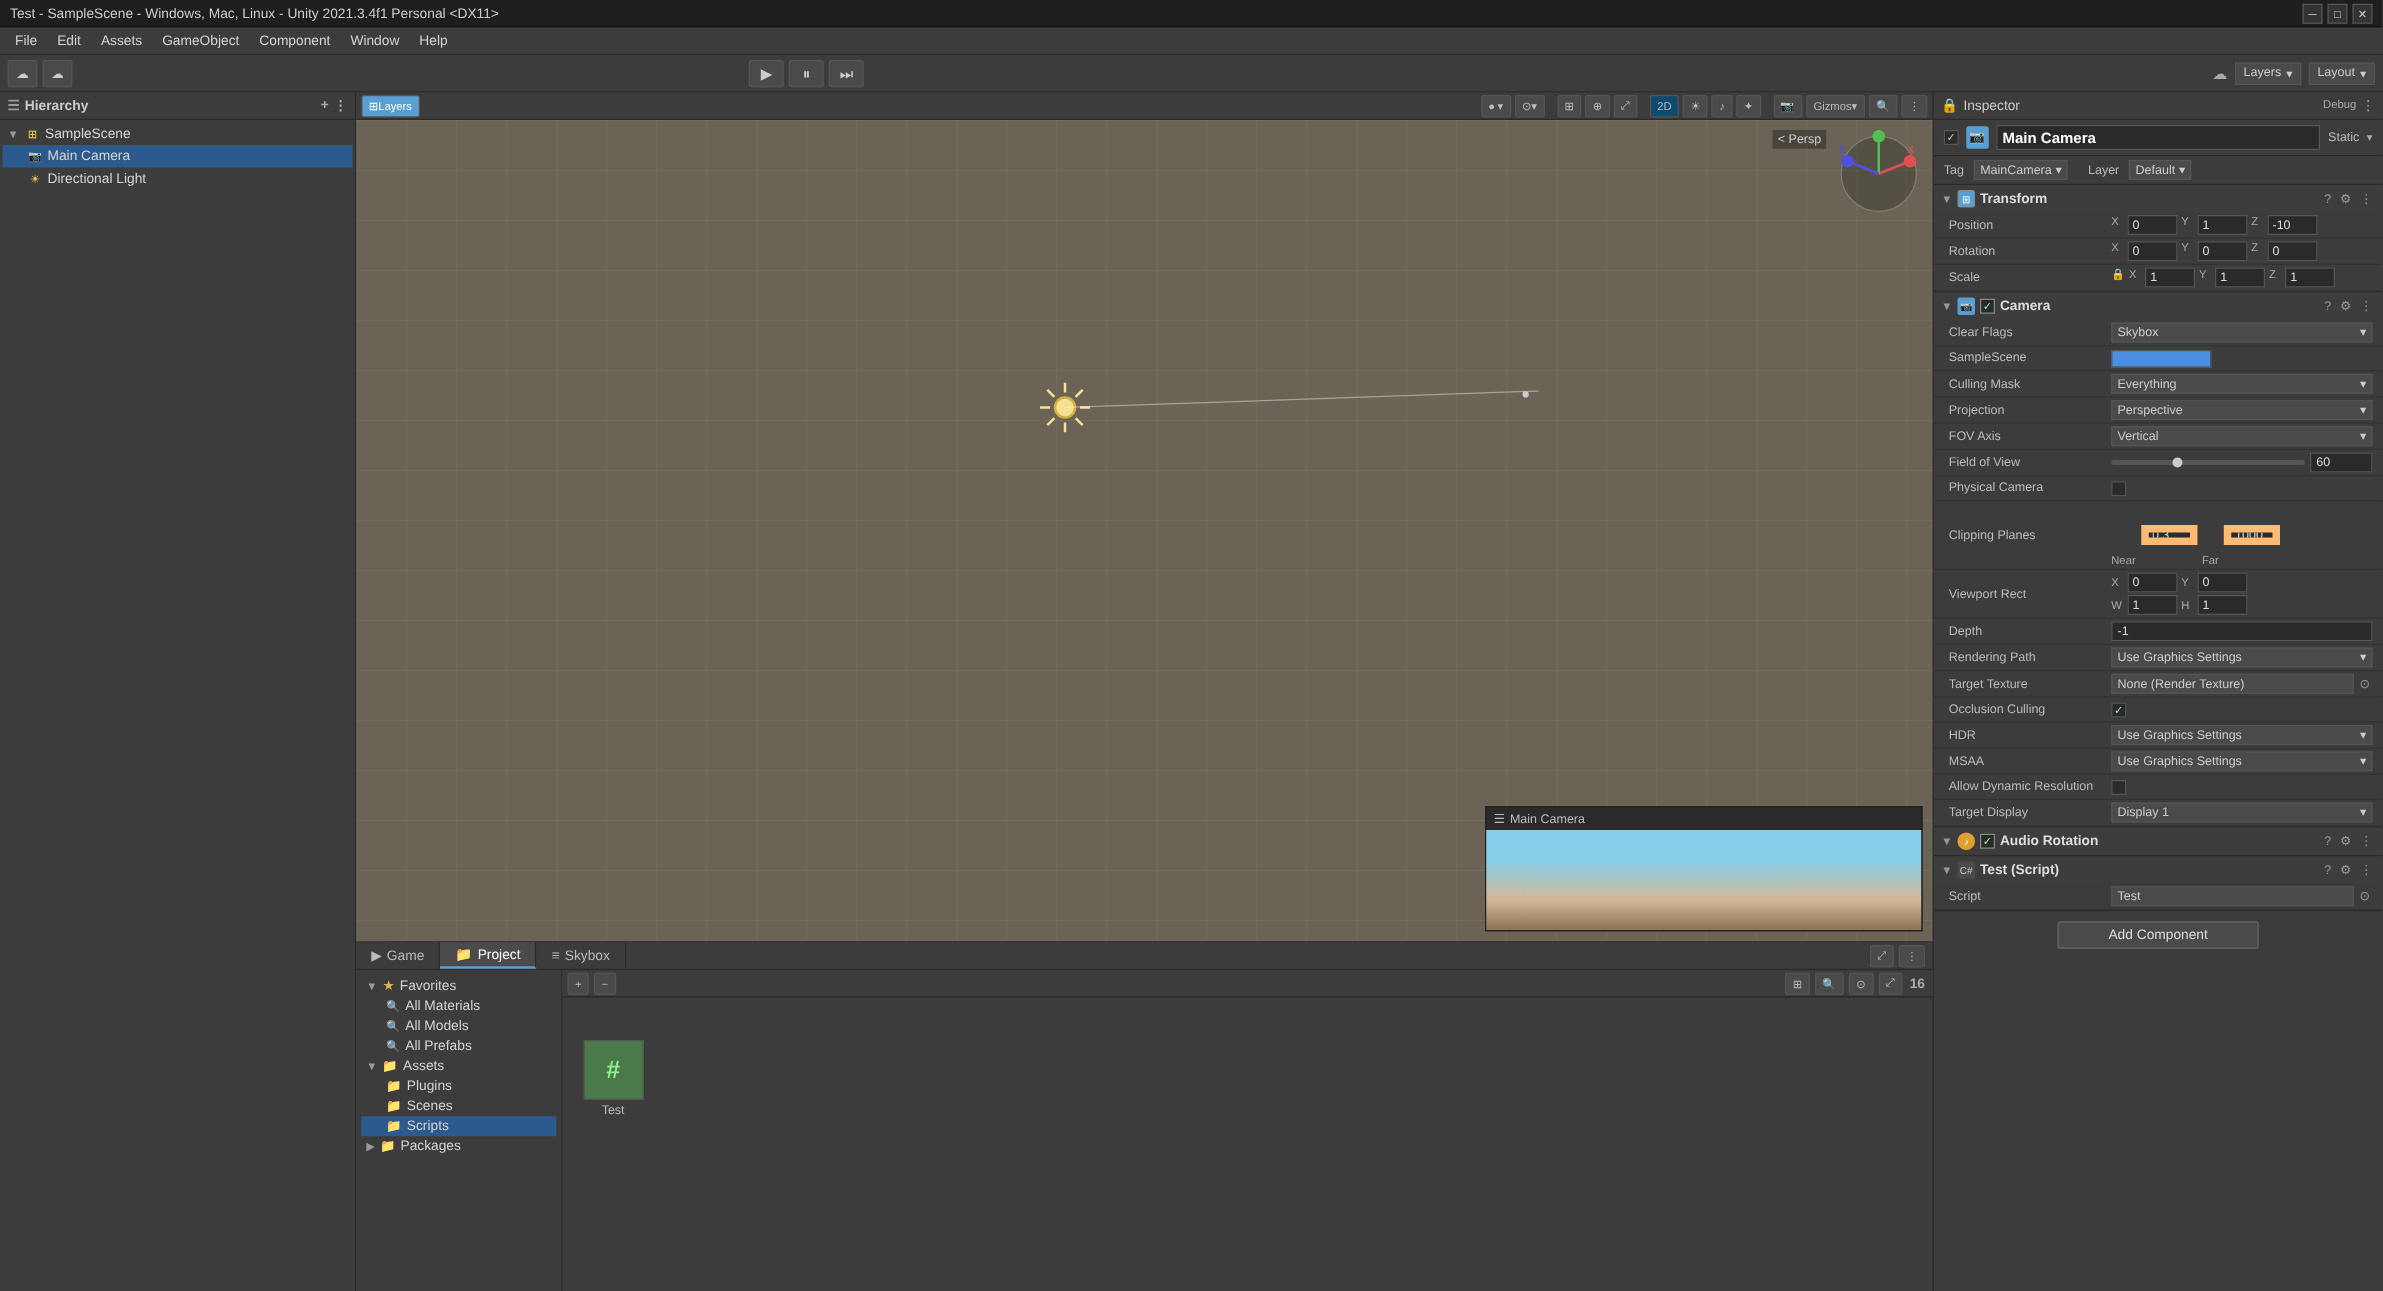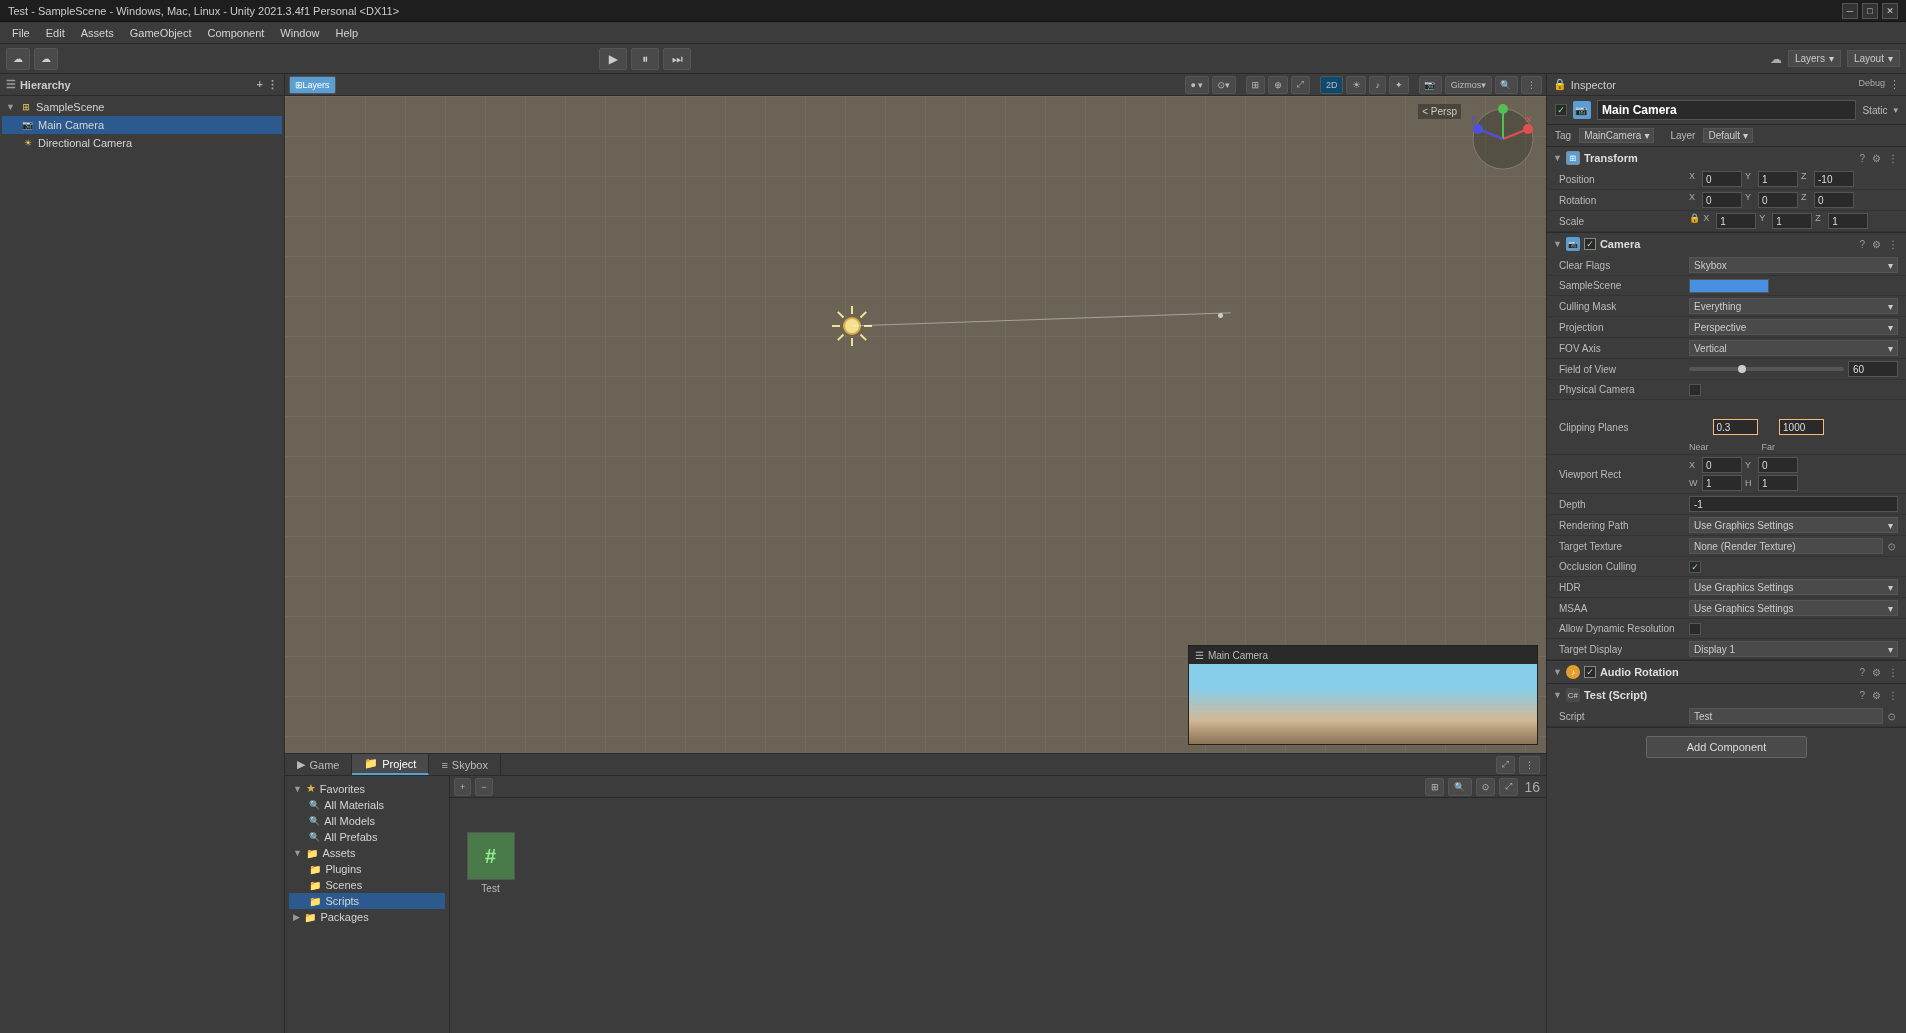--- a/index.html
+++ b/index.html
@@ -669,21 +669,21 @@
 
     .insp-near-far {
       display: flex;
       gap: 4px;
       flex: 1;
       align-items: center;
     }
     .nf-label { font-size: 9px; color: #aaa; margin-top: 40px; }
     .nf-input {
       background: #2a2a2a;
-      border: 1px solid #fdba74;
+      border: 6px solid #fdba74;
       color: #ddd;
       padding: 1px 3px;
       font-size: 10px;
       height: 16px;
       width: 45px;
     }
 
     .comp-checkbox {
       width: 12px; height: 12px;
       border: 1px solid #888;
@@ -760,21 +760,21 @@
 
       <div class="hier-item selected">
         <span class="indent1"></span>
         <span class="hier-icon camera">📷</span>
         <span>Main Camera</span>
       </div>
 
       <div class="hier-item">
         <span class="indent1"></span>
         <span class="hier-icon light">☀</span>
-        <span>Directional Camera</span>
+        <span>Directional Light</span>
       </div>
     </div>
   </div>
 
   <div id="center-panels">
     <div id="scene-game-area">
 
       <div id="scene-toolbar">
         <div class="scene-tool-btn" style="background:#5a9fd4; color:white;">
           <span>⊞</span>
@@ -966,21 +966,21 @@
             <span class="breadcrumb-sep">›</span>
           </div>
           <div id="assets-toolbar">
             <div class="scene-tool-btn">+</div>
             <div class="scene-tool-btn">−</div>
             <div style="flex:1;"></div>
             <div class="scene-tool-btn">⊞</div>
             <div class="scene-tool-btn">🔍</div>
             <div class="scene-tool-btn">⊙</div>
             <div class="scene-tool-btn">⤢</div>
-            <div style="font-size:14px; color:#aaa; padding:0 2px;">16</div>
+            <div style="font-size:11px; color:#aaa; padding:0 2px;font-weight:bold;">16</div>
           </div>
           <div id="assets-items">
             <div class="asset-file-item">
               <div class="asset-file-icon script-icon">
                 <span>#</span>
               </div>
               <div class="asset-file-label">Test</div>
             </div>
           </div>
         </div>

